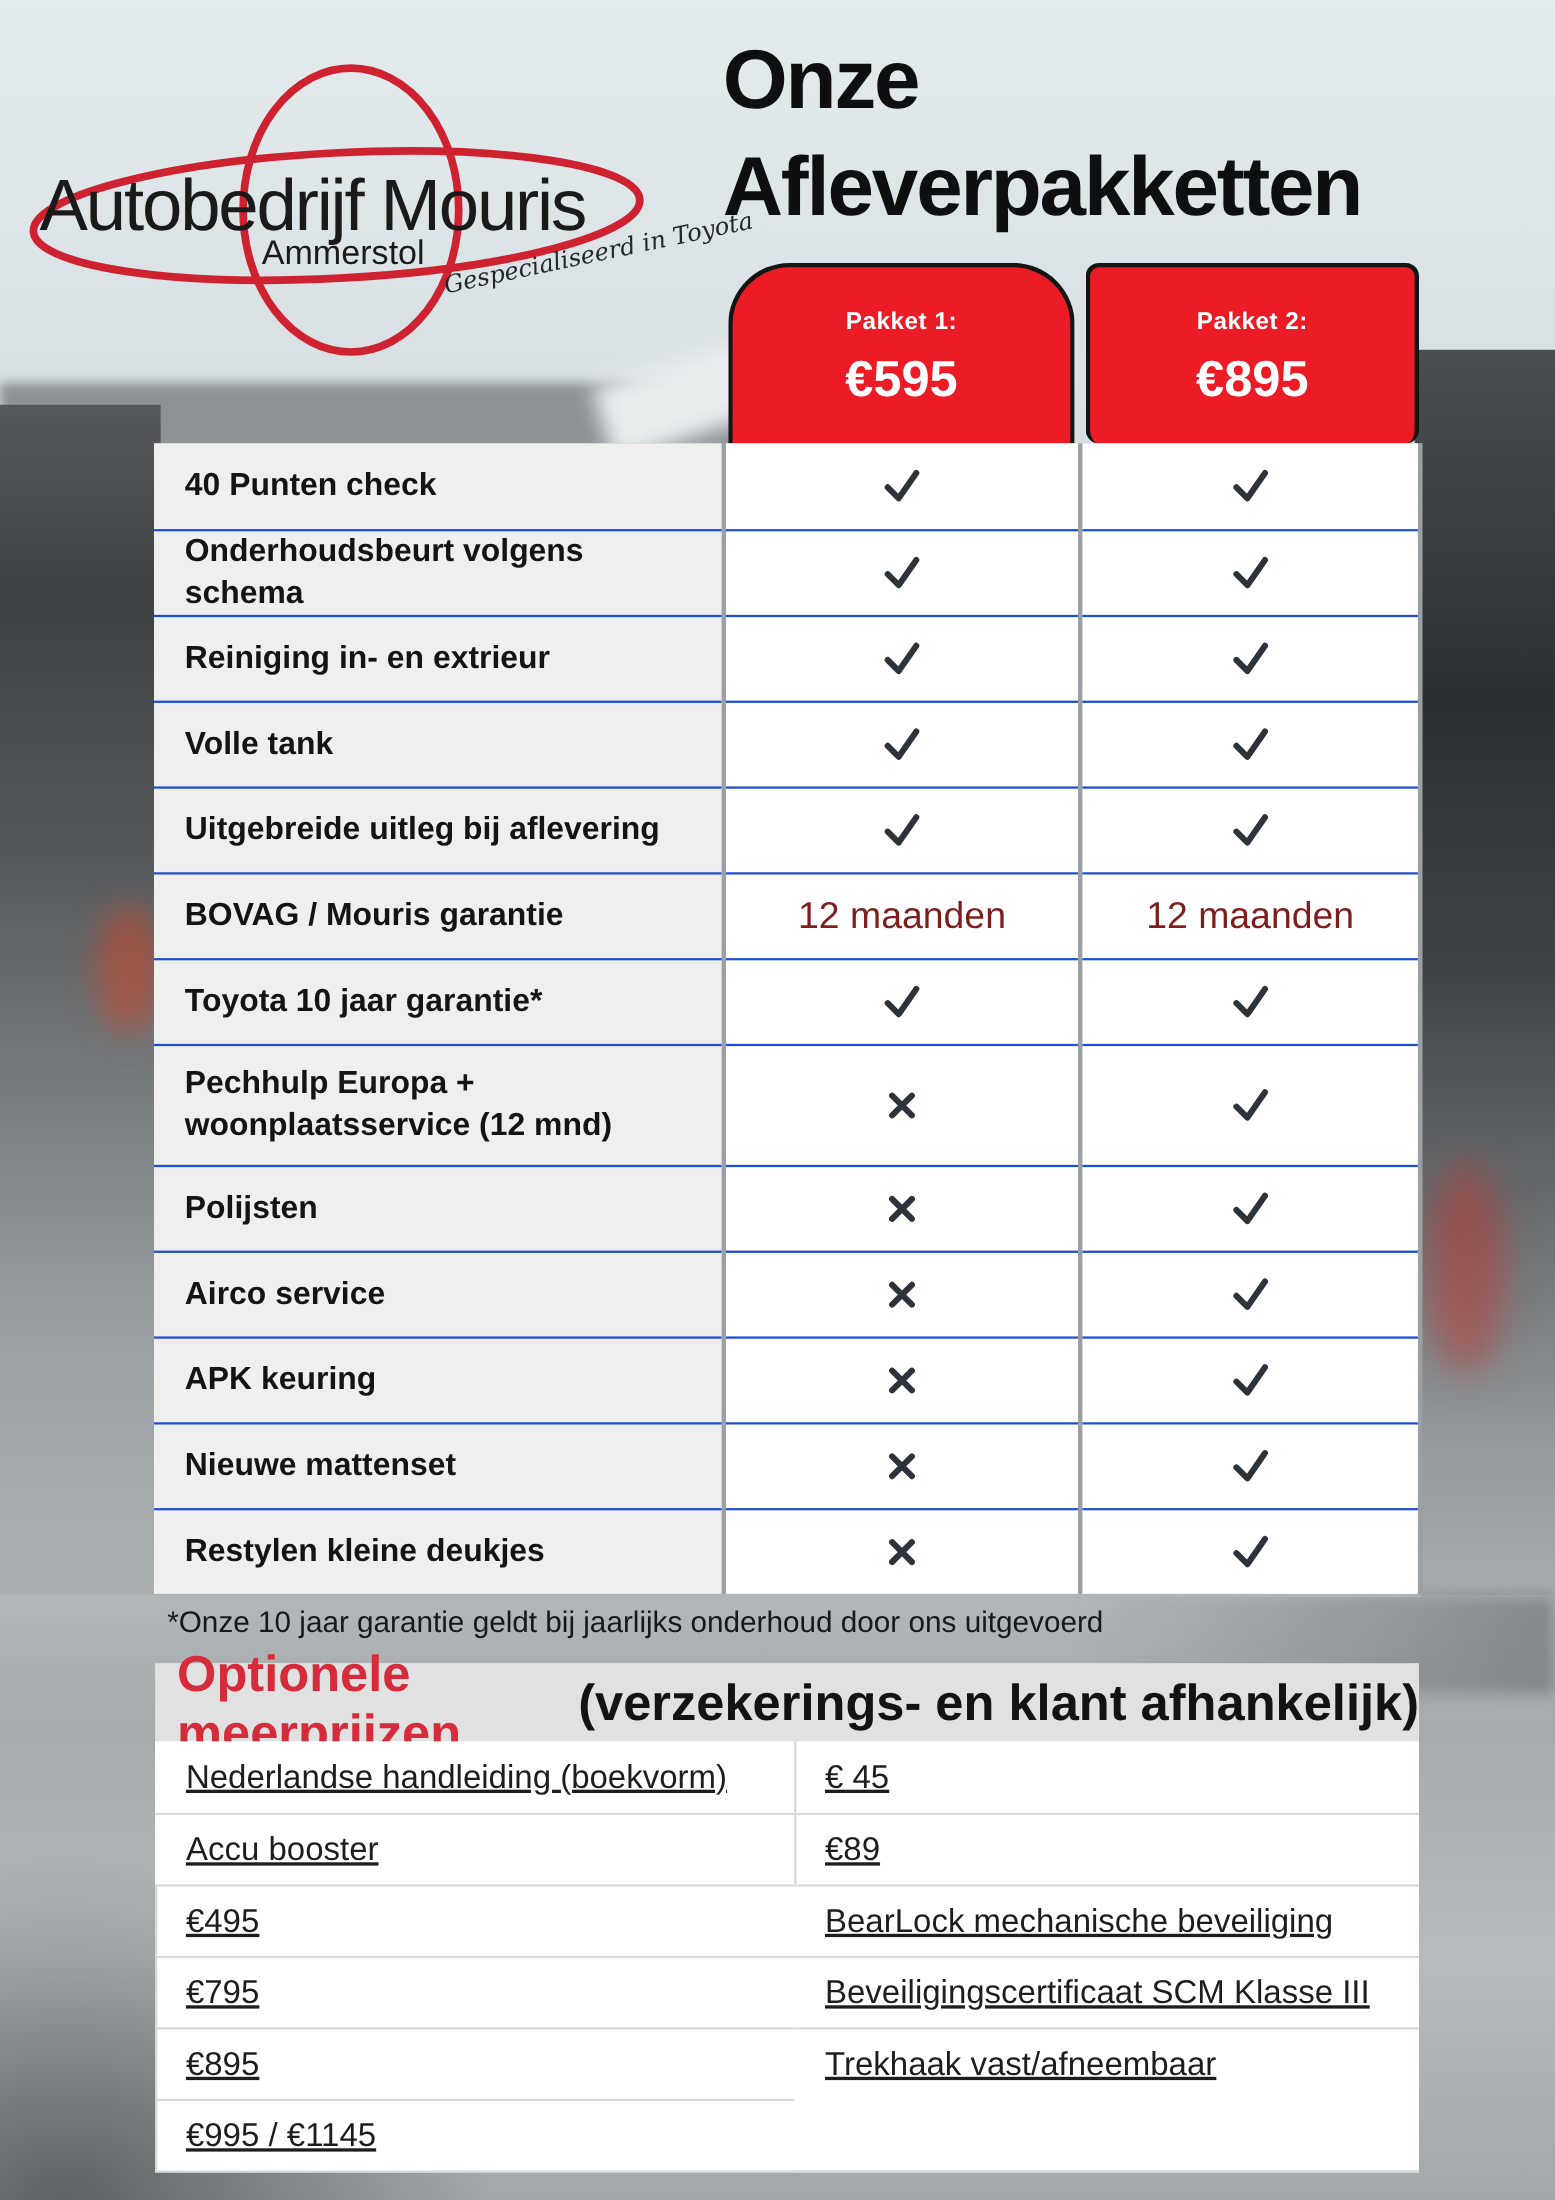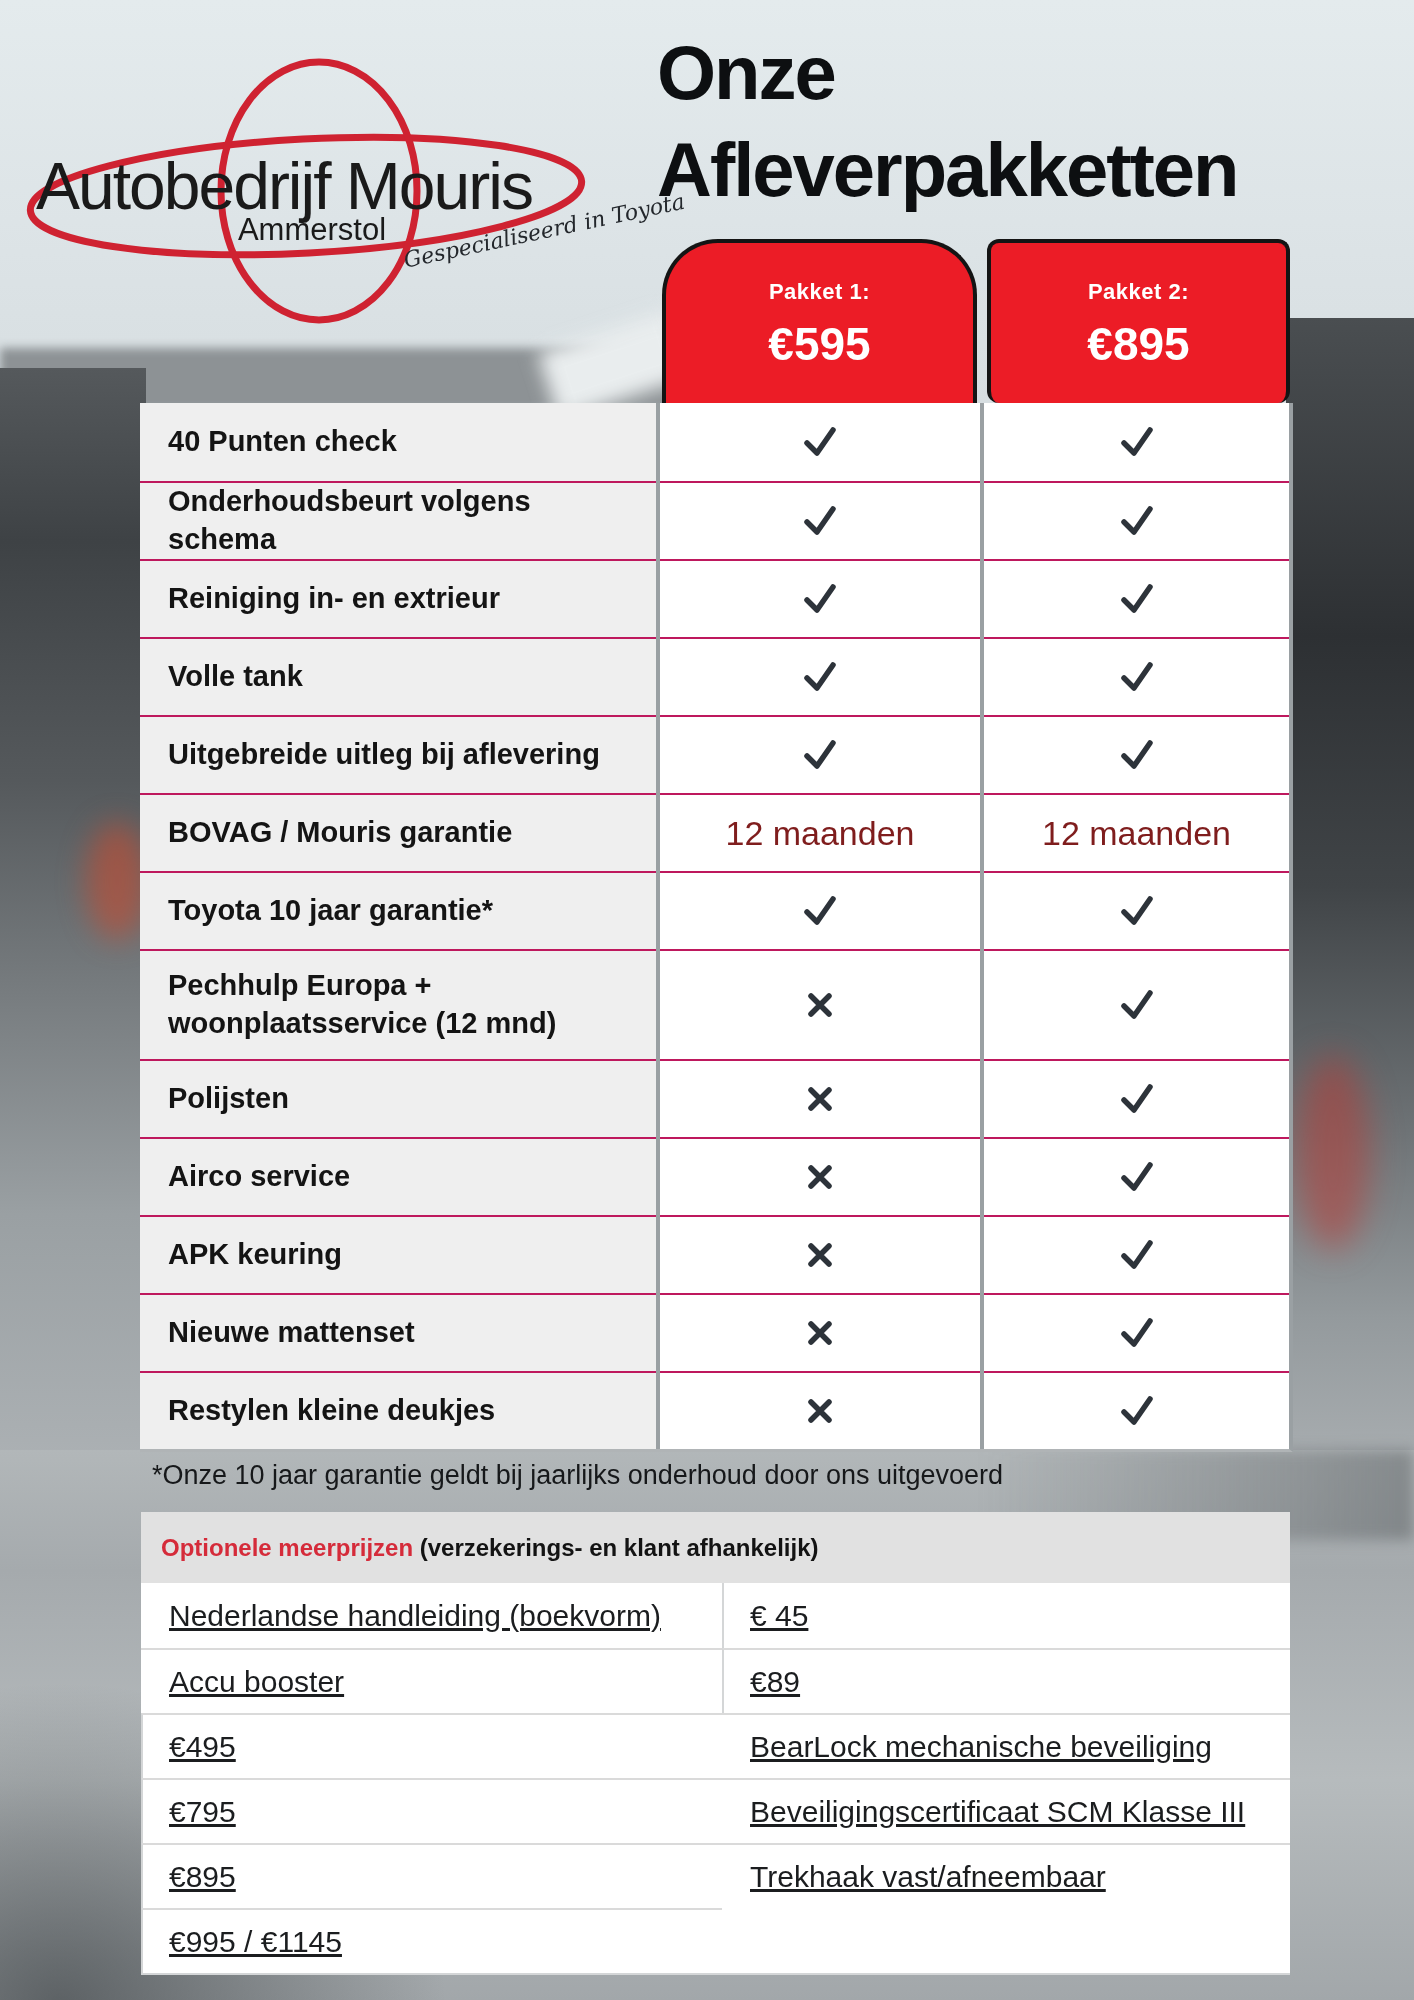--- a/index.html
+++ b/index.html
@@ -51,33 +51,33 @@
   .pkg-1{left:662px;width:315px;}
   .pkg-2{left:987px;width:303px;border-radius:12px;}
   .pkg-name{margin-top:36px;font-size:22px;font-weight:700;letter-spacing:.5px;}
   .pkg-price{margin-top:12px;font-size:46px;font-weight:700;}
 
   
   .features{position:absolute;left:140px;top:403px;width:1149px;
     display:grid;grid-template-columns:516px 320px 305px;column-gap:4px;
     background:#9aa0a3;border-right:4px solid #9aa0a3;border-bottom:3px solid #b0b4b6;}
   .f-cell{box-sizing:border-box;}
-  .f-cell.bt{border-top:2px solid #be185d;}
+  .f-cell.bt{border-top:2px solid #1d4ed8;}
   .f-label{display:flex;align-items:center;padding:0 18px 0 28px;background:#efefef;
     font-size:29px;font-weight:700;color:#141414;line-height:1.3;}
   .f-mark{display:flex;align-items:center;justify-content:center;background:#ffffff;
     font-size:34px;color:#7f1d1d;}
 
   
   .footnote{position:absolute;left:152px;top:1460px;font-size:27px;color:#16181a;}
 
   
   .options{position:absolute;left:141px;top:1512px;width:1149px;}
   .options-header{height:71px;box-sizing:border-box;background:#e1e1e1;
-    display:flex;align-items:center;padding-left:20px;font-size:24px;font-weight:700;color:#131313;}
+    display:flex;align-items:center;padding-left:20px;font-size:46px;font-weight:700;color:#131313;}
   .options-header .red{color:#d52b3a;}
   .options-header .rest{white-space:pre;}
   .options-grid{display:grid;grid-template-columns:581px 568px;background:#ffffff;
     border-bottom:2px solid #d4d6d7;}
   .o-cell{box-sizing:border-box;height:65px;display:flex;align-items:center;
     font-size:30px;color:#1b1d1f;background:#fff;text-decoration:underline;}
   .o-cell.bt{border-top:2px solid #dadada;}
   .o-label{padding-left:28px;}
   .o-price{padding-left:26px;border-left:2px solid #d4d6d7;}
 </style>

